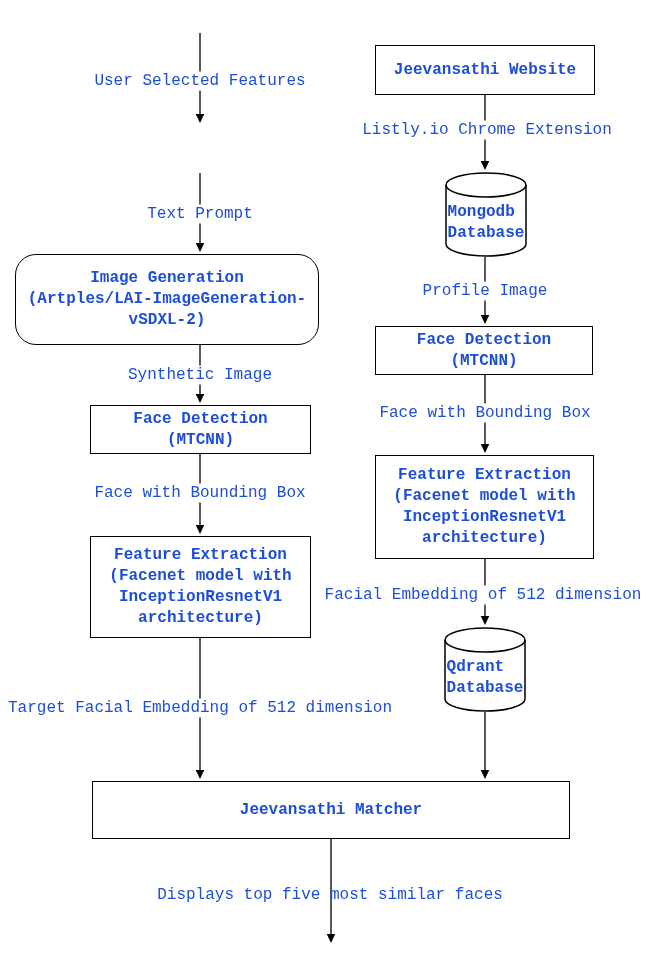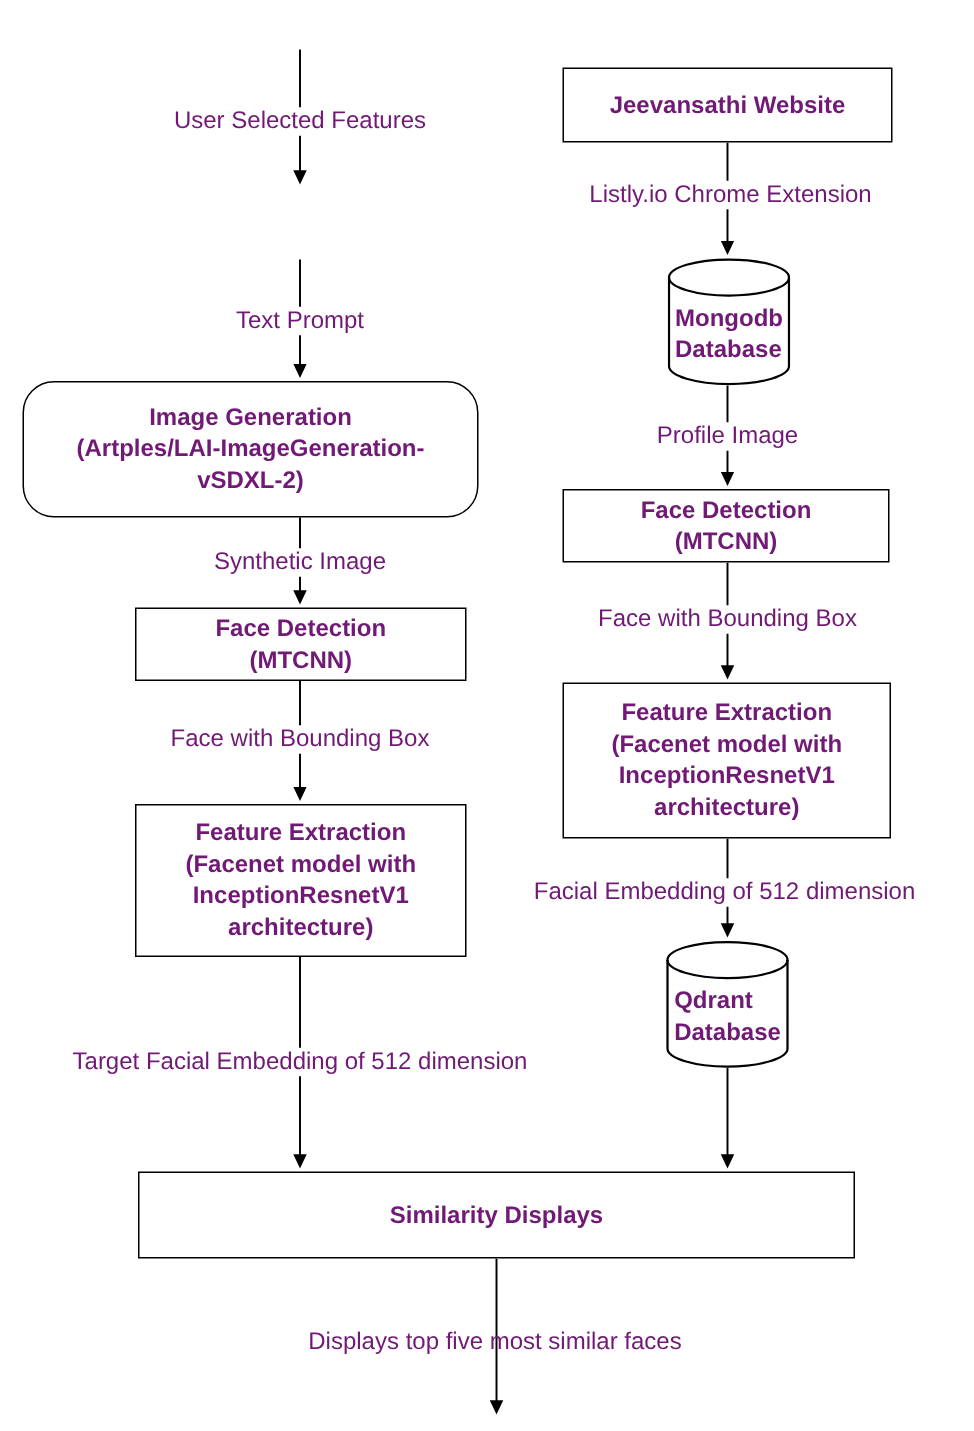--- a/index.html
+++ b/index.html
@@ -5,22 +5,22 @@
   html, body {
     margin: 0;
     padding: 0;
     background: #ffffff;
   }
   #canvas {
     position: relative;
     width: 649px;
     height: 954px;
     background: #ffffff;
-    font-family: Liberation Sans, sans-serif;
-    color: #701a75;
+    font-family: Liberation Mono, monospace;
+    color: #1d4ed8;
     overflow: hidden;
   }
   #edge-layer {
     position: absolute;
     left: 0;
     top: 0;
     width: 649px;
     height: 954px;
     pointer-events: none;
   }
@@ -120,21 +120,21 @@
   <div class="node" style="left:90px; top:536px; width:221px; height:102px;">Feature Extraction
 (Facenet model with
 InceptionResnetV1
 architecture)</div>
 
   <div class="node" style="left:375px; top:455px; width:219px; height:104px;">Feature Extraction
 (Facenet model with
 InceptionResnetV1
 architecture)</div>
 
-  <div class="node" style="left:92px; top:781px; width:478px; height:58px;">Similarity Displays</div>
+  <div class="node" style="left:92px; top:781px; width:478px; height:58px;">Jeevansathi Matcher</div>
 
   <div class="cylinder" style="left:445px; top:172px; width:82px; height:85px;">
     <svg width="82" height="85" viewBox="0 0 82 85">
       <path d="M1,13 A40,12 0 0 1 81,13 L81,72 A40,12 0 0 1 1,72 Z" fill="#ffffff" stroke="#000000" stroke-width="1.5"></path>
       <path d="M1,13 A40,12 0 0 0 81,13" fill="none" stroke="#000000" stroke-width="1.5"></path>
     </svg>
     <div class="cyl-label">Mongodb
 Database</div>
   </div>
 

